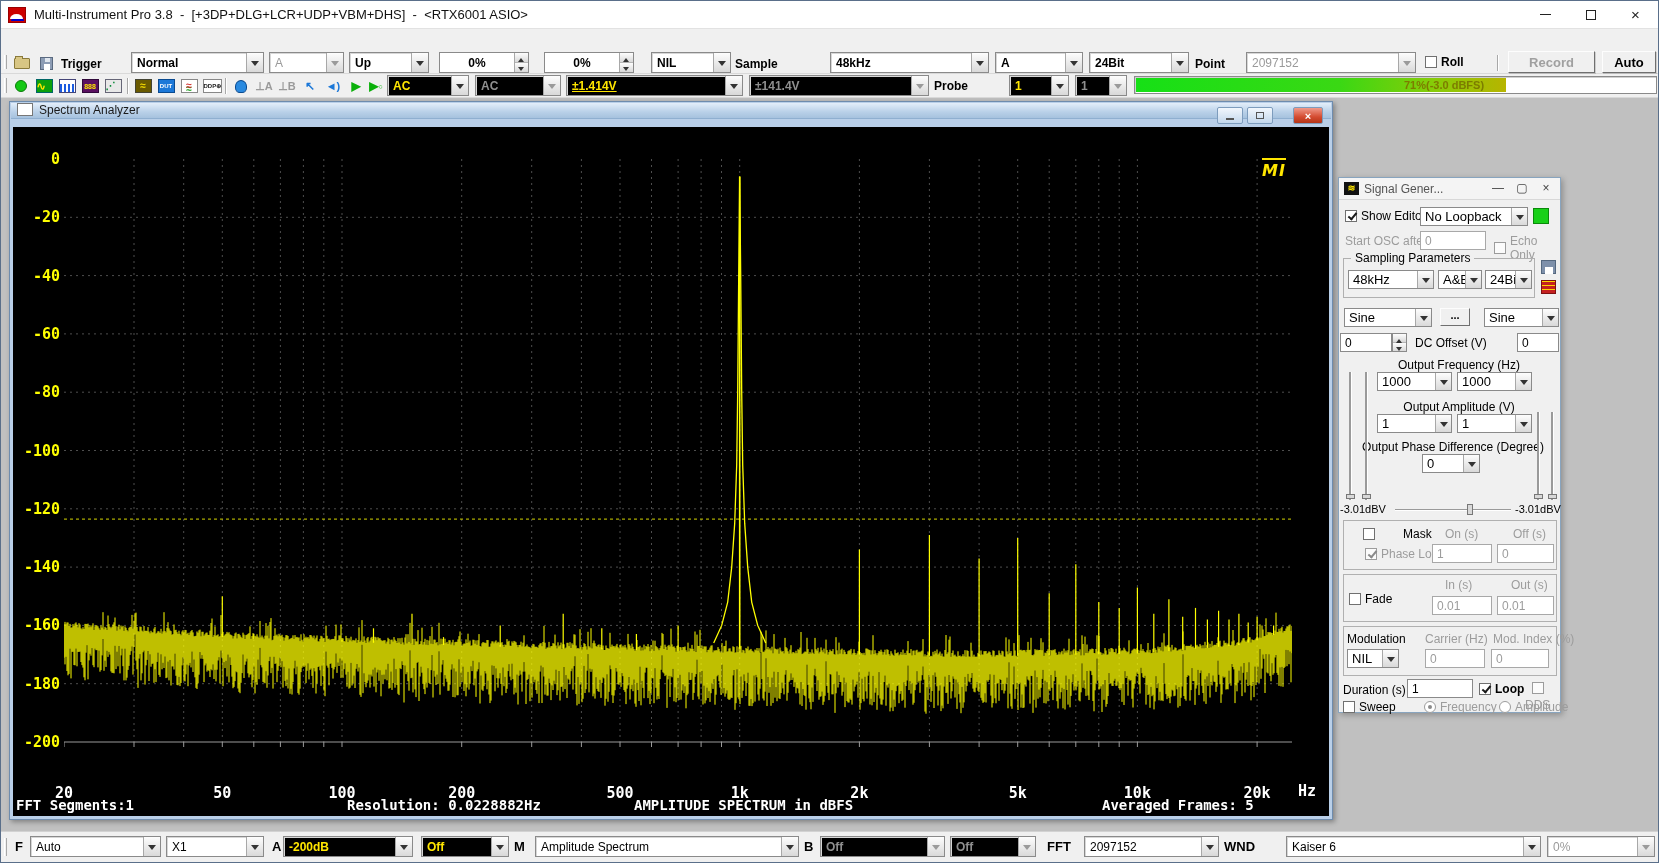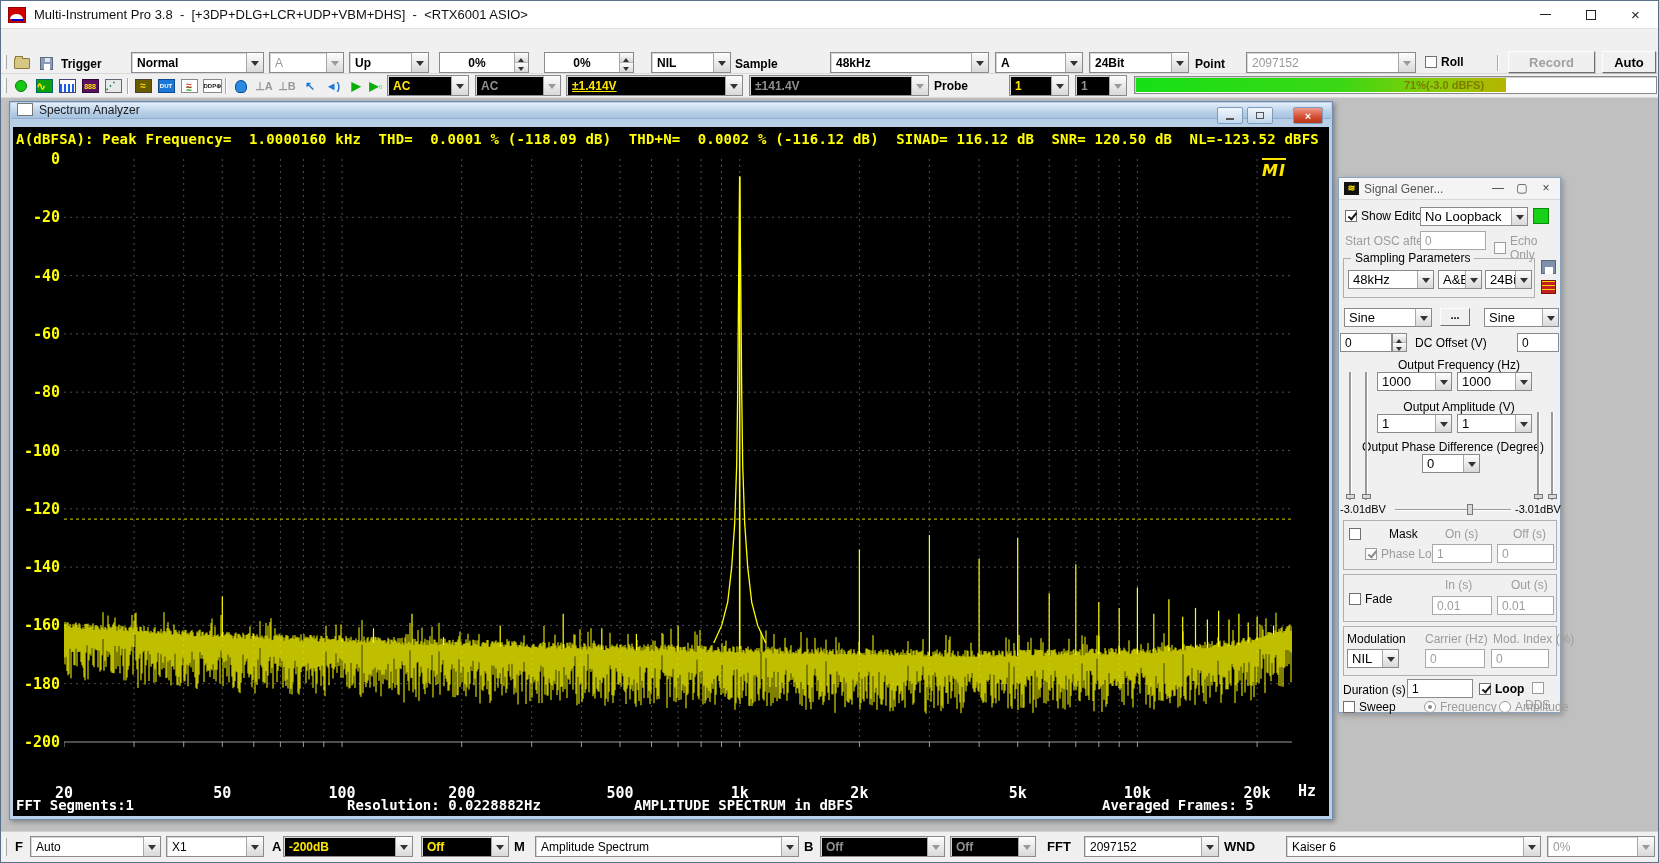--- a/index.html
+++ b/index.html
@@ -278,21 +278,20 @@
             <span class="minbar"></span>
           </div>
         <div class="spbtn" style="right:58px;">
             <span class="maxbox"></span>
           </div>
         <div class="spbtn close" style="right:8px;width:30px;">
             <span>×</span>
           </div>
       </div>
       <div class="spcontent"></div>
-      <div class="readout">A(dBFSA): Peak Frequency=  1.0000160 kHz  THD=  0.0001 % (-118.09 dB)  THD+N=  0.0002 % (-116.12 dB)  SINAD= 116.12 dB  SNR= 120.50 dB  NL=-123.52 dBFS</div>
       <div class="ylabels" id="y-labels">
           <div class="ytick" style="top: -9px;">0</div>
           <div class="ytick" style="top: 49.3px;">-20</div>
           <div class="ytick" style="top: 107.6px;">-40</div>
           <div class="ytick" style="top: 165.9px;">-60</div>
           <div class="ytick" style="top: 224.2px;">-80</div>
           <div class="ytick" style="top: 282.5px;">-100</div>
           <div class="ytick" style="top: 340.8px;">-120</div>
           <div class="ytick" style="top: 399.1px;">-140</div>
           <div class="ytick" style="top: 457.4px;">-160</div>
@@ -519,21 +518,21 @@
       <div class="vslider" style="left:212px;top:234px;height:88px;"></div>
       <div class="vhandle" style="left:195px;top:316px;"></div>
       <div class="vhandle" style="left:209px;top:316px;"></div>
 
       <div class="blabel" style="left:1px;top:325px;font-size:11px;">-3.01dBV</div>
       <div class="hslider" style="left:56px;top:331px;width:116px;"></div>
       <div class="hhandle" style="left:128px;top:326px;"></div>
       <div class="blabel" style="left:176px;top:325px;font-size:11px;">-3.01dBV</div>
 
       <div class="grp" style="left:4px;top:342px;width:214px;height:50px;"></div>
-      <div class="chk" style="left:10px;top:349px;gap:28px;">
+      <div class="chk" style="left:24px;top:349px;gap:28px;">
           <span class="box"></span>
           <span>Mask</span>
         </div>
       <div class="glabel" style="left:106px;top:349px;">On (s)</div>
       <div class="glabel" style="left:174px;top:349px;">Off (s)</div>
       <div class="chk dis" style="left:26px;top:369px;">
           <span class="box c"></span>
           <span>Phase Lock</span>
         </div>
       <div class="inp dis" style="left:93px;top:366px;width:60px;">1</div>

